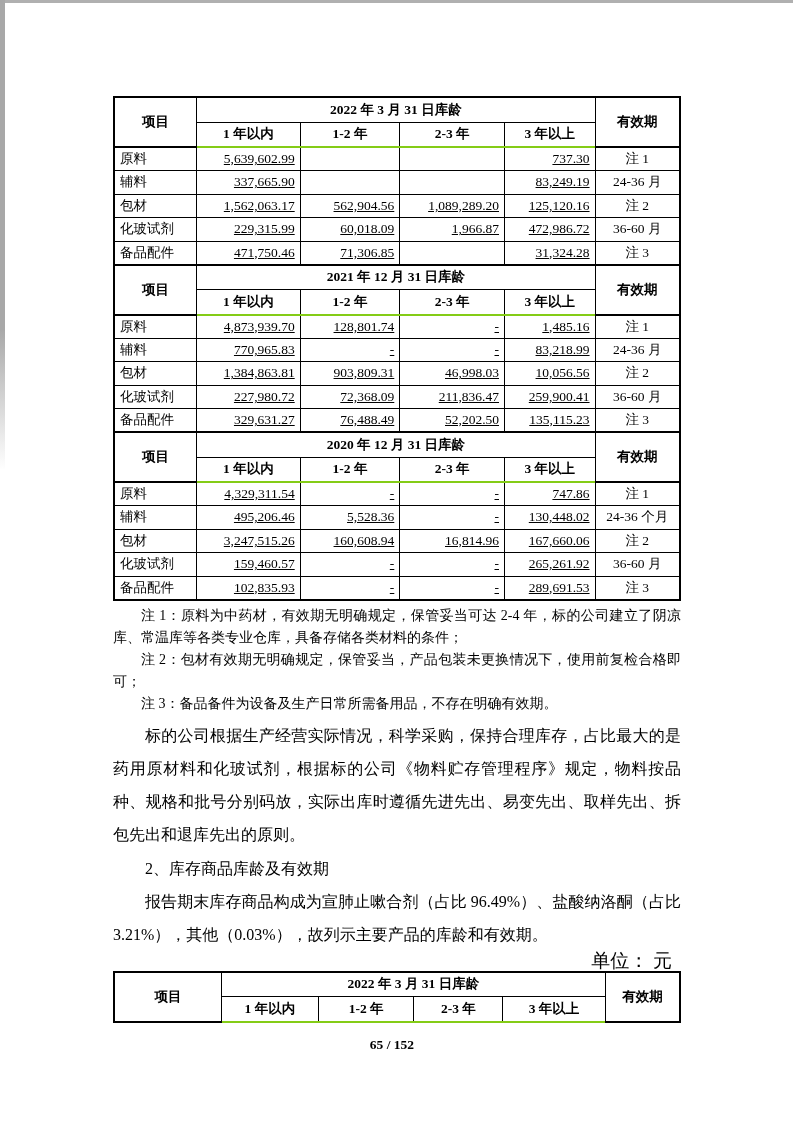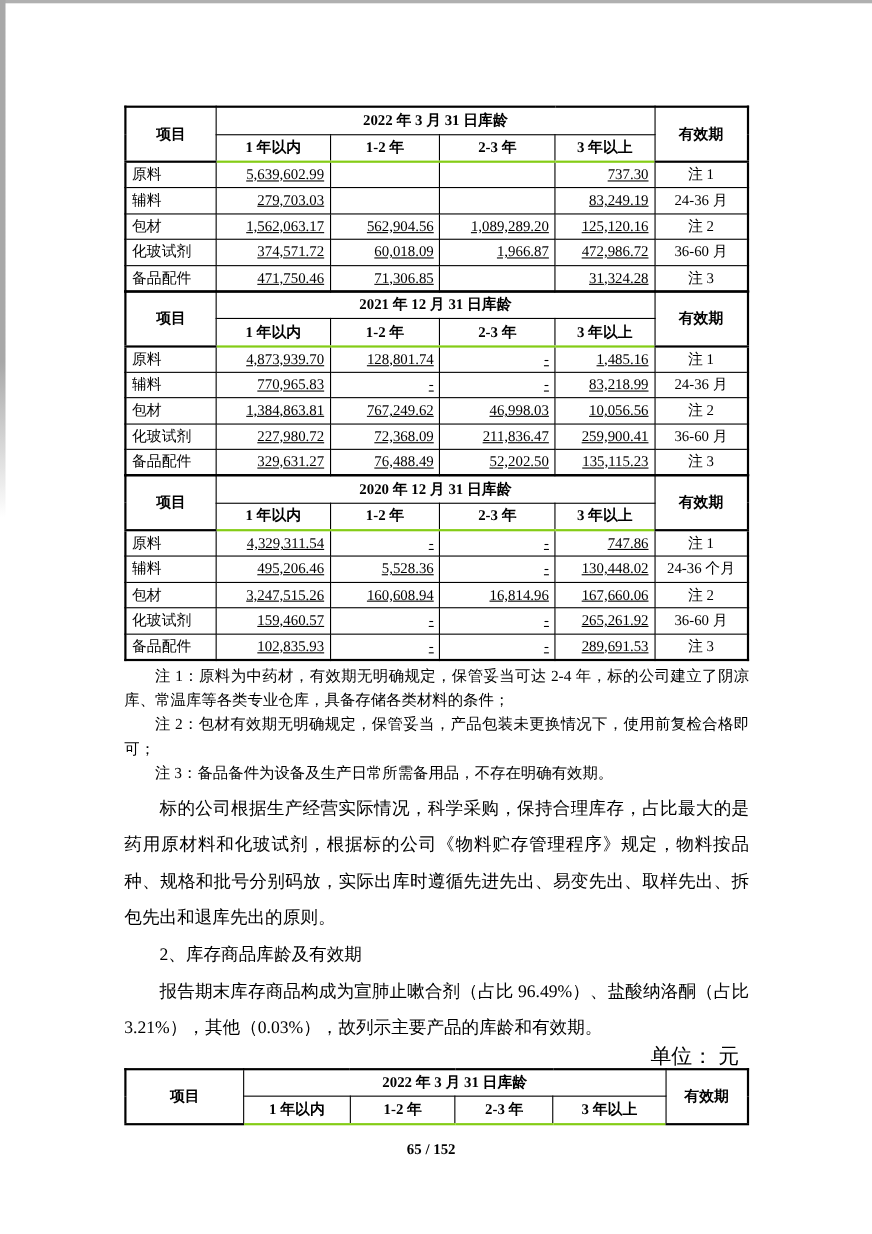--- a/index.html
+++ b/index.html
@@ -82,37 +82,37 @@
           <tr>
             <td class="item">原料</td>
             <td class="num">5,639,602.99</td>
             <td class="num"></td>
             <td class="num"></td>
             <td class="num">737.30</td>
             <td class="validity">注 1</td>
           </tr>
           <tr>
             <td class="item">辅料</td>
-            <td class="num">279,703.03</td>
+            <td class="num">337,665.90</td>
             <td class="num"></td>
             <td class="num"></td>
             <td class="num">83,249.19</td>
             <td class="validity">24-36 月</td>
           </tr>
           <tr>
             <td class="item">包材</td>
             <td class="num">1,562,063.17</td>
             <td class="num">562,904.56</td>
             <td class="num">1,089,289.20</td>
             <td class="num">125,120.16</td>
             <td class="validity">注 2</td>
           </tr>
           <tr>
             <td class="item">化玻试剂</td>
-            <td class="num">374,571.72</td>
+            <td class="num">229,315.99</td>
             <td class="num">60,018.09</td>
             <td class="num">1,966.87</td>
             <td class="num">472,986.72</td>
             <td class="validity">36-60 月</td>
           </tr>
           <tr>
             <td class="item">备品配件</td>
             <td class="num">471,750.46</td>
             <td class="num">71,306.85</td>
             <td class="num"></td>
@@ -156,21 +156,21 @@
             <td class="item">辅料</td>
             <td class="num">770,965.83</td>
             <td class="num">-</td>
             <td class="num">-</td>
             <td class="num">83,218.99</td>
             <td class="validity">24-36 月</td>
           </tr>
           <tr>
             <td class="item">包材</td>
             <td class="num">1,384,863.81</td>
-            <td class="num">767,249.62</td>
+            <td class="num">903,809.31</td>
             <td class="num">46,998.03</td>
             <td class="num">10,056.56</td>
             <td class="validity">注 2</td>
           </tr>
           <tr>
             <td class="item">化玻试剂</td>
             <td class="num">227,980.72</td>
             <td class="num">72,368.09</td>
             <td class="num">211,836.47</td>
             <td class="num">259,900.41</td>

